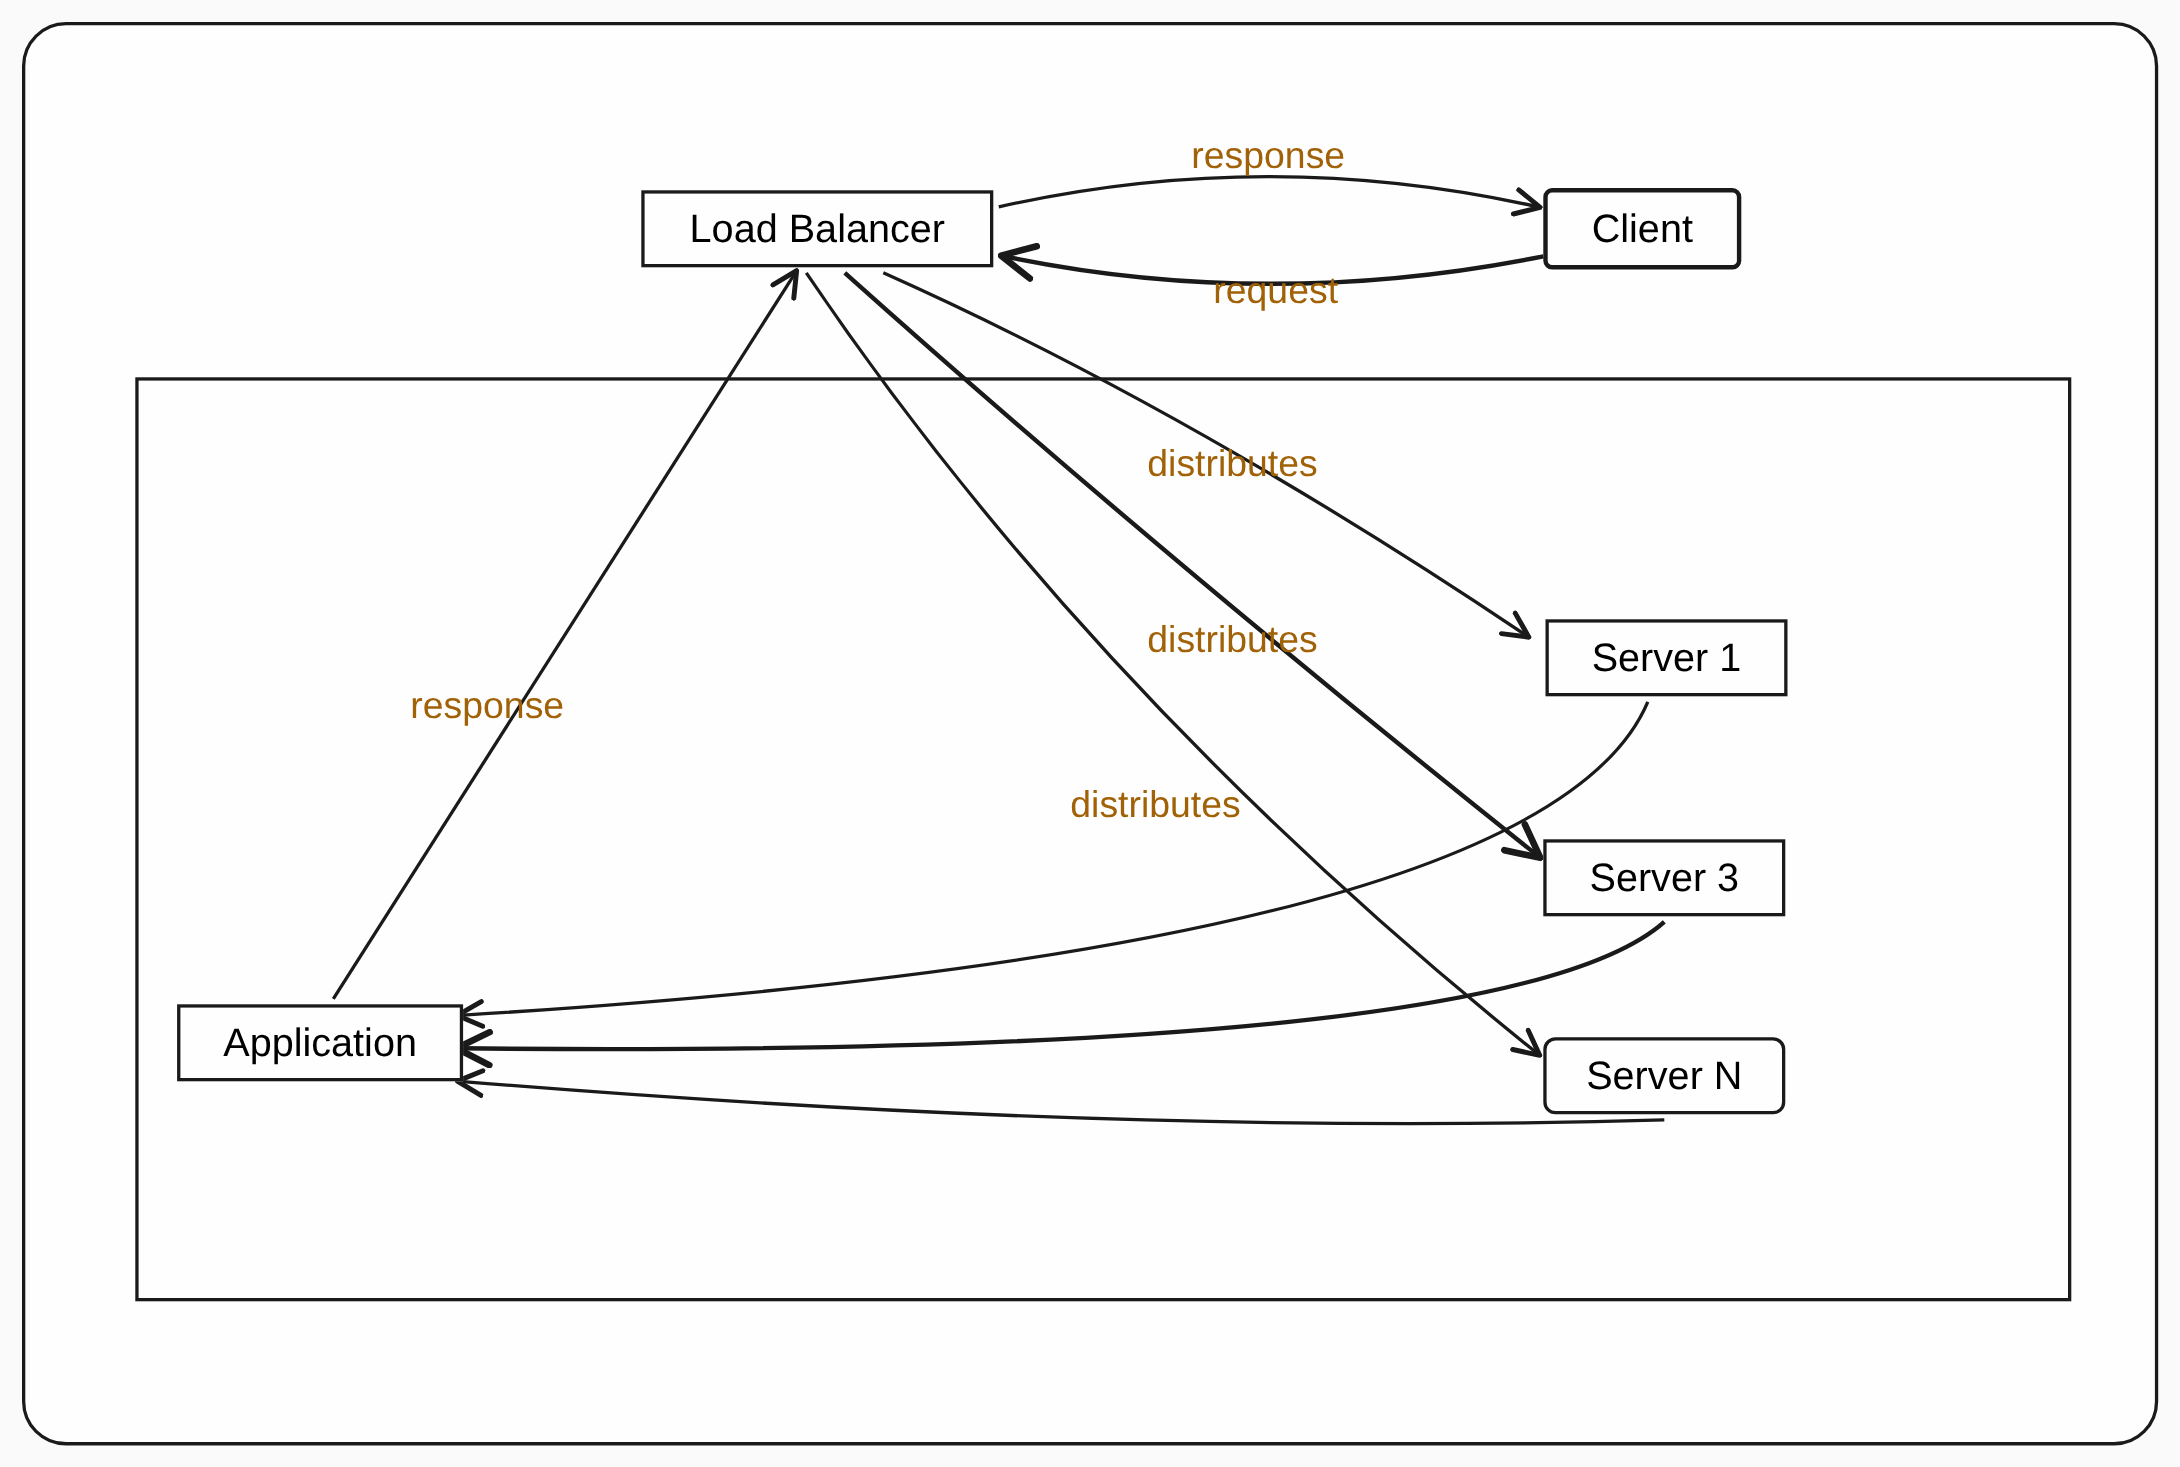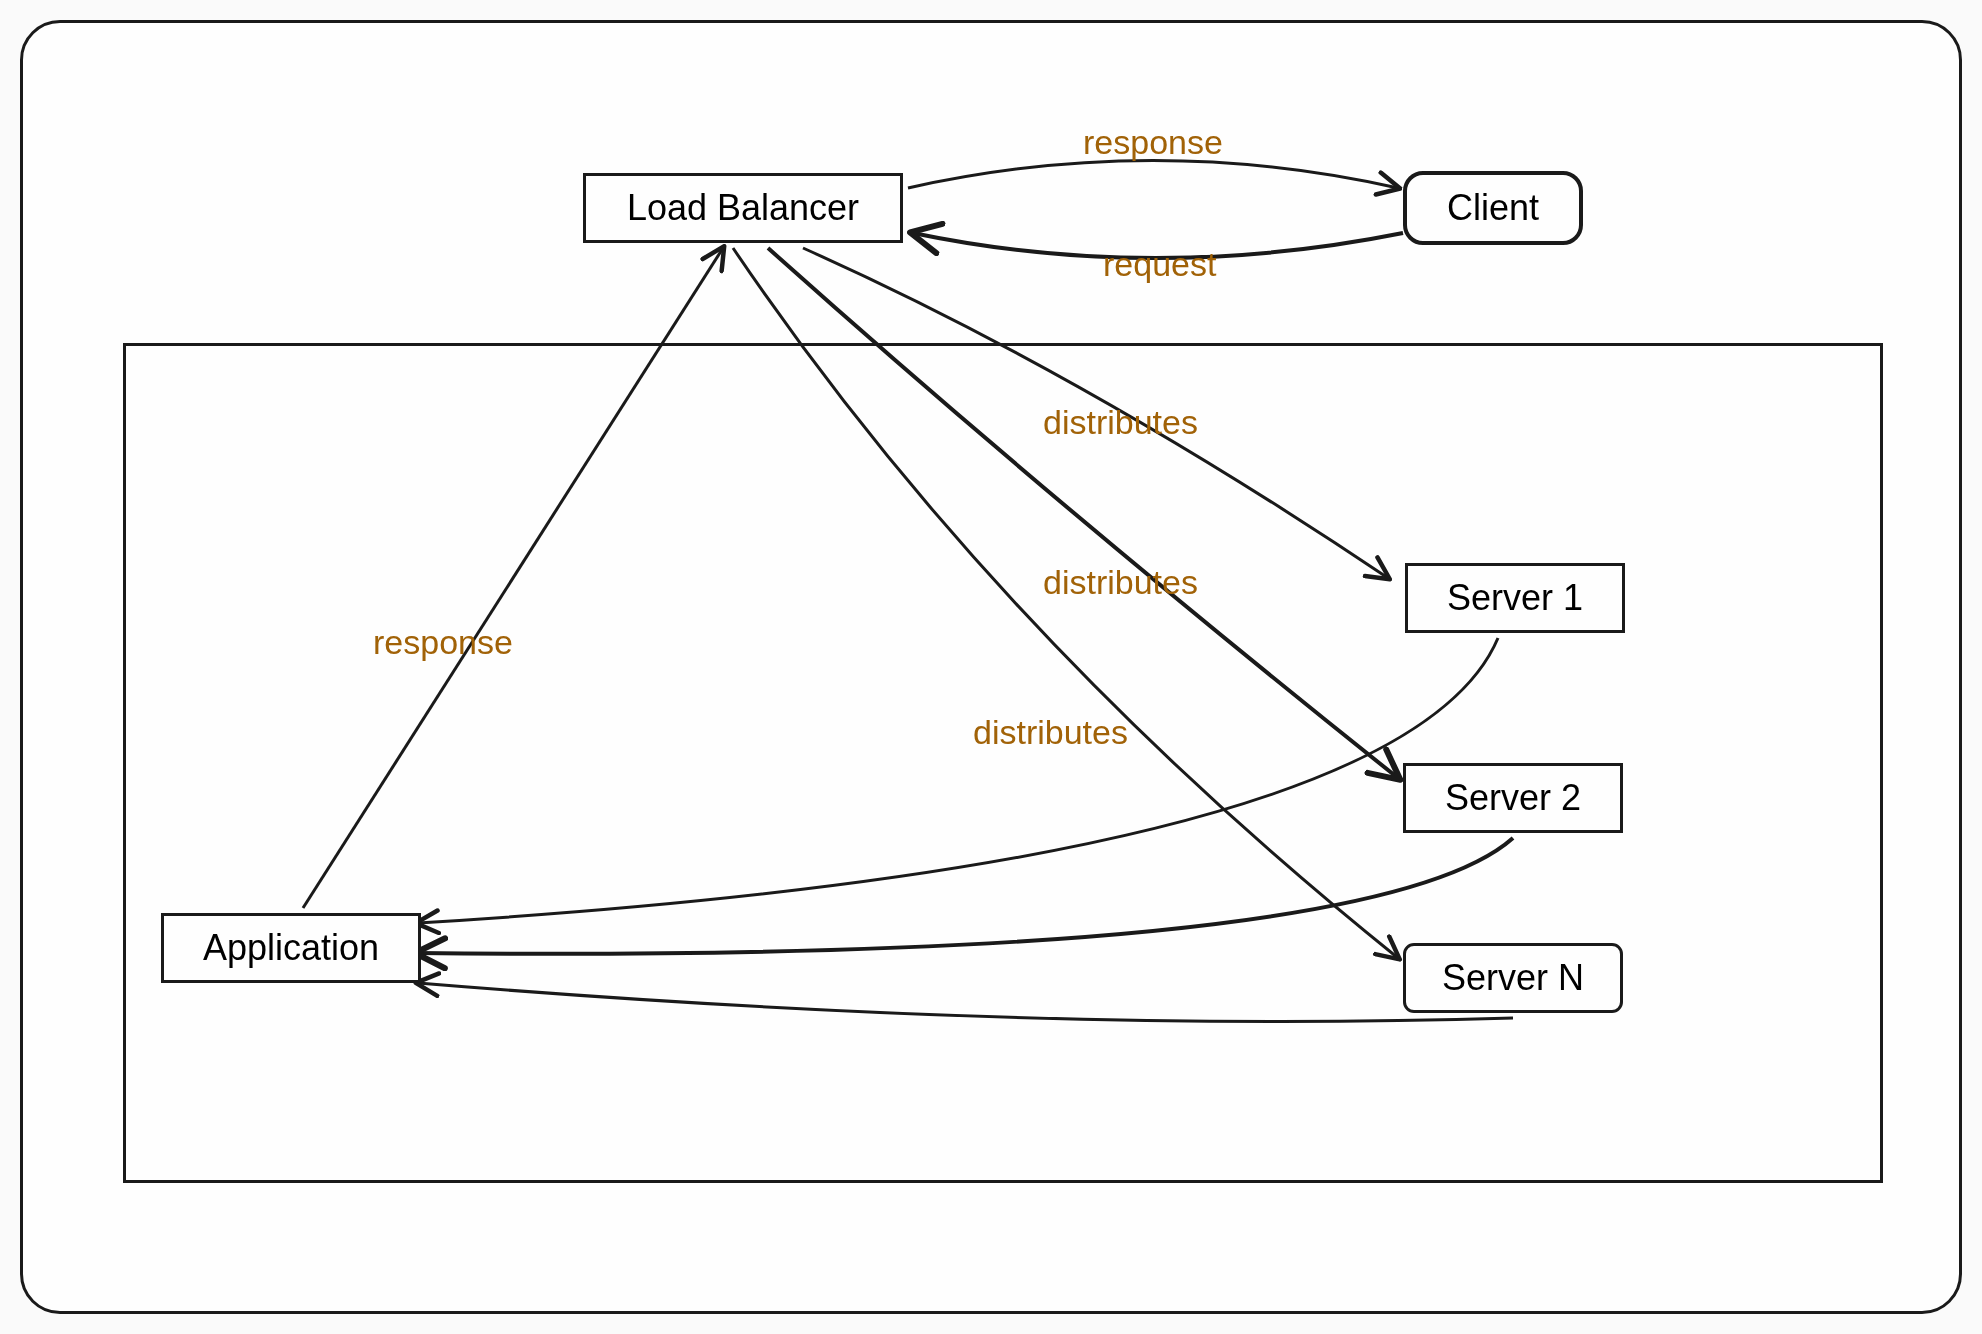--- a/index.html
+++ b/index.html
@@ -44,21 +44,21 @@
       left: 560px;
       top: 150px;
       width: 320px;
       height: 70px;
     }
     .node-client {
       left: 1380px;
       top: 148px;
       width: 180px;
       height: 74px;
-      border-radius: 20px;
+      border-radius: 8px;
       border-width: 4px;
     }
     .node-application {
       left: 138px;
       top: 890px;
       width: 260px;
       height: 70px;
     }
     .node-server1 {
       left: 1370px;
@@ -135,21 +135,21 @@
   <div class="node node-client">
     <span>Client</span>
   </div>
   <div class="node node-application">
     <span>Application</span>
   </div>
   <div class="node node-server1">
     <span>Server 1</span>
   </div>
   <div class="node node-server2">
-    <span>Server 2</span>
+    <span>Server 3</span>
   </div>
   <div class="node node-serverN">
     <span>Server N</span>
   </div>
 
   <div class="edge-label" style="left:1060px; top:100px;">response</div>
   <div class="edge-label" style="left:1080px; top:222px;">request</div>
   <div class="edge-label" style="left:1020px; top:380px;">distributes</div>
   <div class="edge-label" style="left:1020px; top:540px;">distributes</div>
   <div class="edge-label" style="left:950px; top:690px;">distributes</div>

